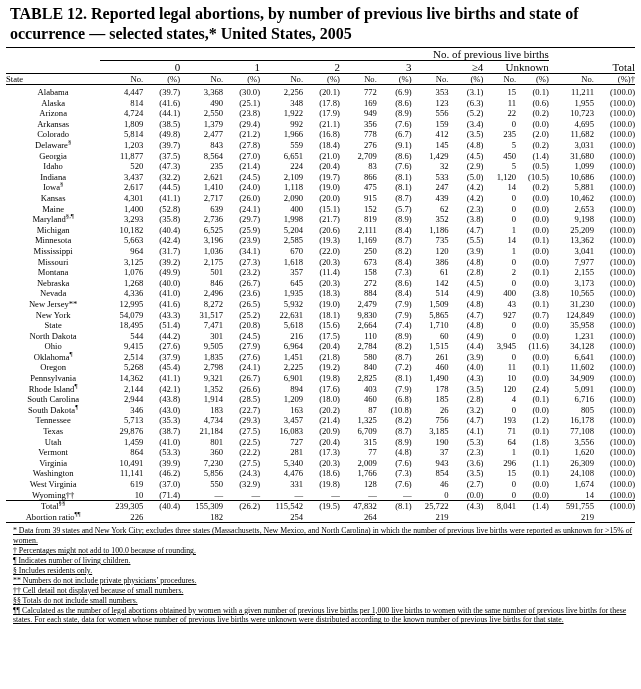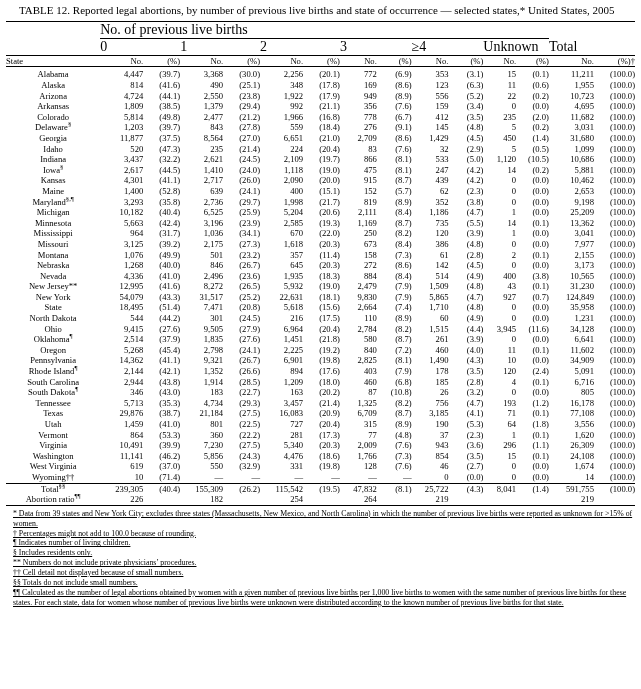--- a/index.html
+++ b/index.html
@@ -8,43 +8,43 @@
     background:#ffffff;
     font-family:"Liberation Serif", serif;
     color:#000000;
   }
   .page{
     width:641px;
     box-sizing:border-box;
     padding:4px 6px 6px 6px;
   }
   .title{
-    font-size:11px;
-    font-weight:normal;
+    font-size:16px;
+    font-weight:bold;
     line-height:1.22;
-    margin:0 0 4px 13px;
+    margin:0 0 4px 4px;
     font-family:"Liberation Serif", serif;
   }
   table.data{
     border-collapse:collapse;
     width:629px;
     font-size:8.6px;
     font-family:"Liberation Serif", serif;
   }
   table.data td, table.data th{
     padding:0;
     vertical-align:bottom;
     white-space:nowrap;
     font-weight:normal;
   }
   .rowline td{ line-height:10.6px; }
   .state{ text-align:center; padding-left:1px; }
   .num{ text-align:right; padding-right:2px; }
   .pct{ text-align:right; padding-right:4px; }
-  .grouphdr{ text-align:left; font-weight:bold; font-size:14px; }
+  .grouphdr{ text-align:right; font-weight:bold; font-size:11px; }
   .colhdr{ font-weight:bold; font-size:8.6px; }
   .topline{ border-top:1.4px solid #000; }
   .thinline{ border-top:0.8px solid #000; }
   .botline{ border-bottom:0.8px solid #000; }
   .spanline{ border-bottom:0.8px solid #000; }
   .totalrow td{ font-weight:bold; }
   .footnotes{
     font-size:7.8px;
     line-height:1.27;
     margin-top:3px;

